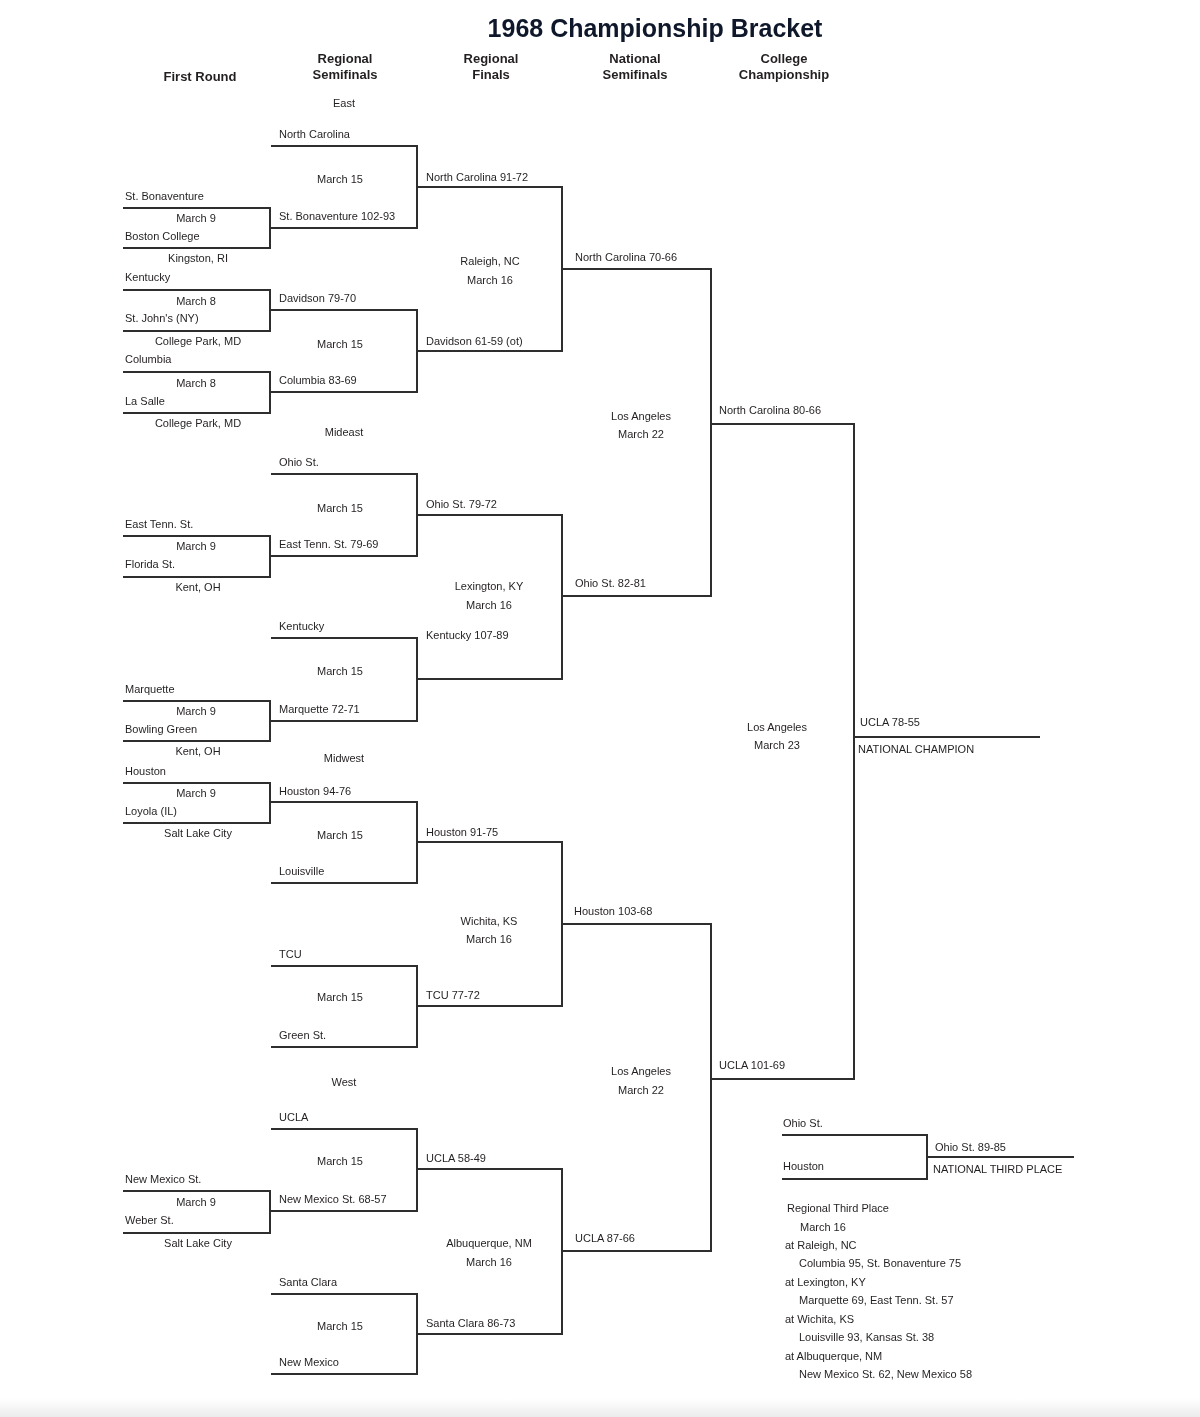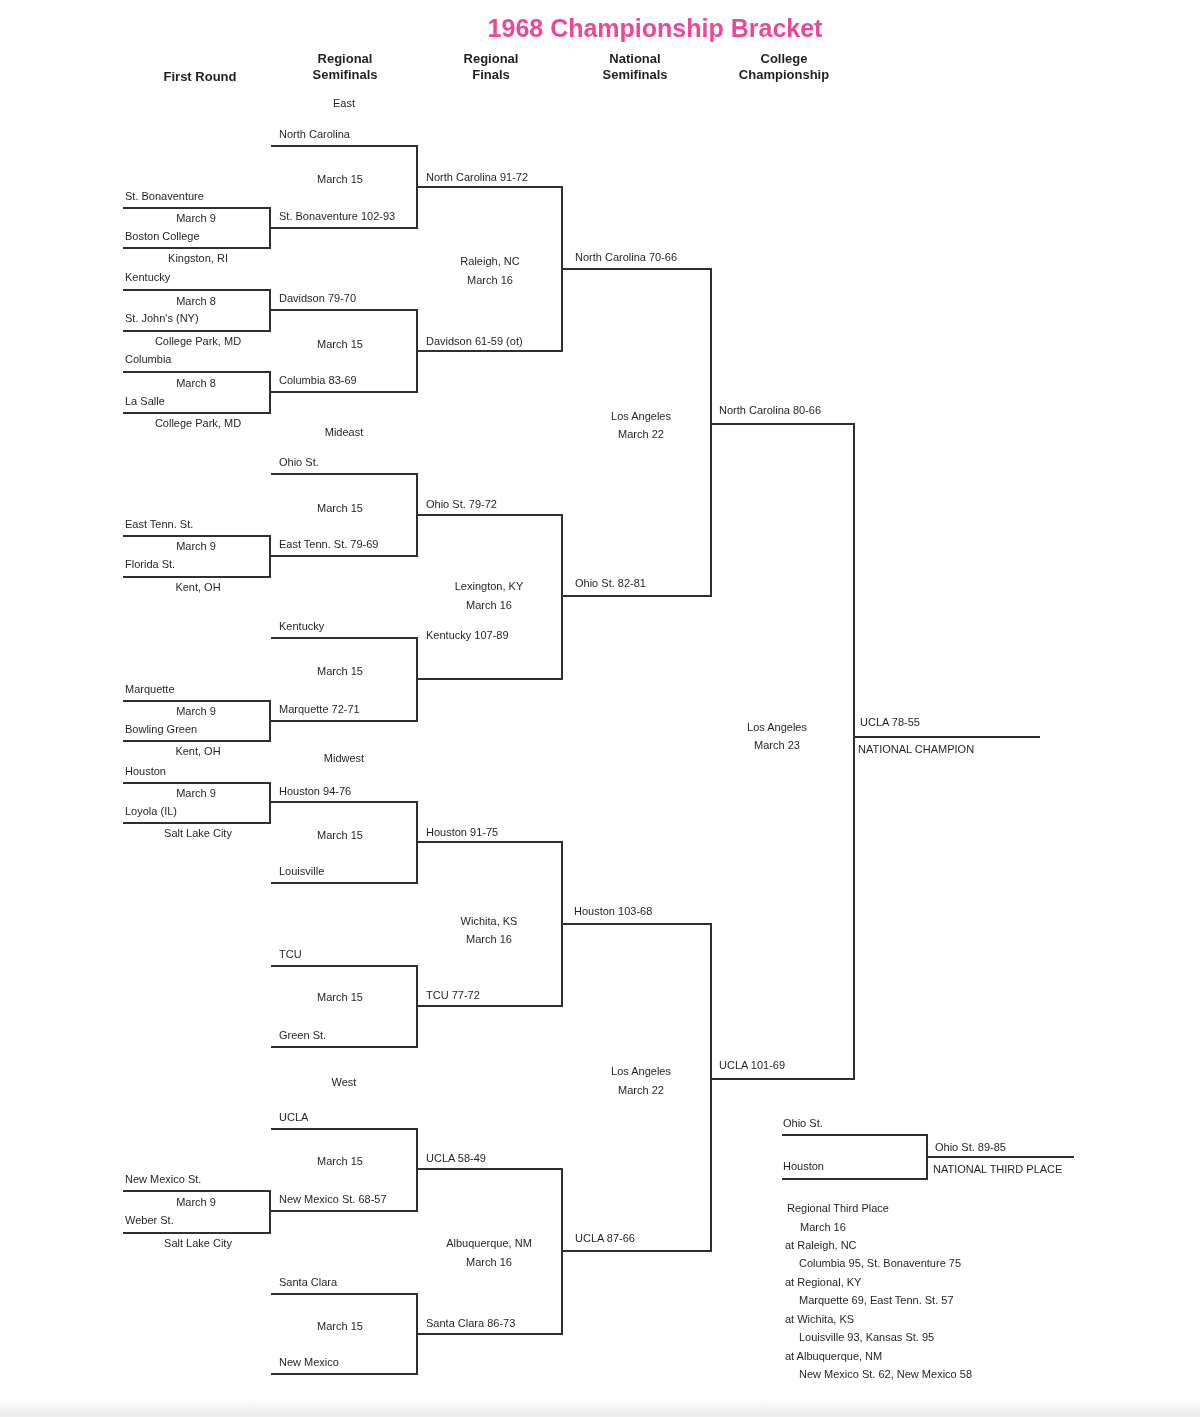--- a/index.html
+++ b/index.html
@@ -4,21 +4,21 @@
 <style>
   html,body{margin:0;padding:0;background:#ffffff;}
   .page{position:relative;width:1200px;height:1417px;background:#ffffff;overflow:hidden;
         font-family:"Liberation Sans","DejaVu Sans",sans-serif;color:#231f20;}
   .t{position:absolute;font-size:11px;line-height:13px;white-space:nowrap;color:#231f20;}
   .b{font-weight:normal;}
   .c{transform:translateX(-50%);text-align:center;}
   .hdr{position:absolute;font-size:13px;font-weight:bold;line-height:16px;text-align:center;
        transform:translateX(-50%);color:#231f20;}
   .title{position:absolute;font-size:25px;font-weight:bold;white-space:nowrap;
-         transform:translateX(-50%);color:#ec4899;}
+         transform:translateX(-50%);color:#0f172a;}
   .hl{position:absolute;height:2px;background:#2e2e2e;}
   .vl{position:absolute;width:2px;background:#2e2e2e;}
   .footbar{position:absolute;left:0;width:1200px;height:18px;
            background:linear-gradient(to bottom,#ffffff,#ebebeb);}
 </style>
 </head>
 <body>
 
 <div class="page">
 
@@ -199,21 +199,21 @@
   <span class="t b" style="left:933px;top:1163px">NATIONAL THIRD PLACE</span>
   <div class="hl" style="left:782px;top:1134px;width:146px"></div>
   <div class="hl" style="left:782px;top:1178px;width:146px"></div>
   <div class="vl" style="left:926px;top:1134px;height:46px"></div>
   <div class="hl" style="left:926px;top:1156px;width:148px"></div>
 
   <span class="t b" style="left:787px;top:1202px">Regional Third Place</span>
   <span class="t" style="left:800px;top:1221px">March 16</span>
   <span class="t b" style="left:785px;top:1239px">at Raleigh, NC</span>
   <span class="t" style="left:799px;top:1257px">Columbia 95, St. Bonaventure 75</span>
-  <span class="t b" style="left:785px;top:1276px">at Regional, KY</span>
+  <span class="t b" style="left:785px;top:1276px">at Lexington, KY</span>
   <span class="t" style="left:799px;top:1294px">Marquette 69, East Tenn. St. 57</span>
   <span class="t b" style="left:785px;top:1313px">at Wichita, KS</span>
-  <span class="t" style="left:799px;top:1331px">Louisville 93, Kansas St. 95</span>
+  <span class="t" style="left:799px;top:1331px">Louisville 93, Kansas St. 38</span>
   <span class="t b" style="left:785px;top:1350px">at Albuquerque, NM</span>
   <span class="t" style="left:799px;top:1368px">New Mexico St. 62, New Mexico 58</span>
 
   <div class="footbar" style="top:1399px"></div>
 </div>
 
 </body></html>

